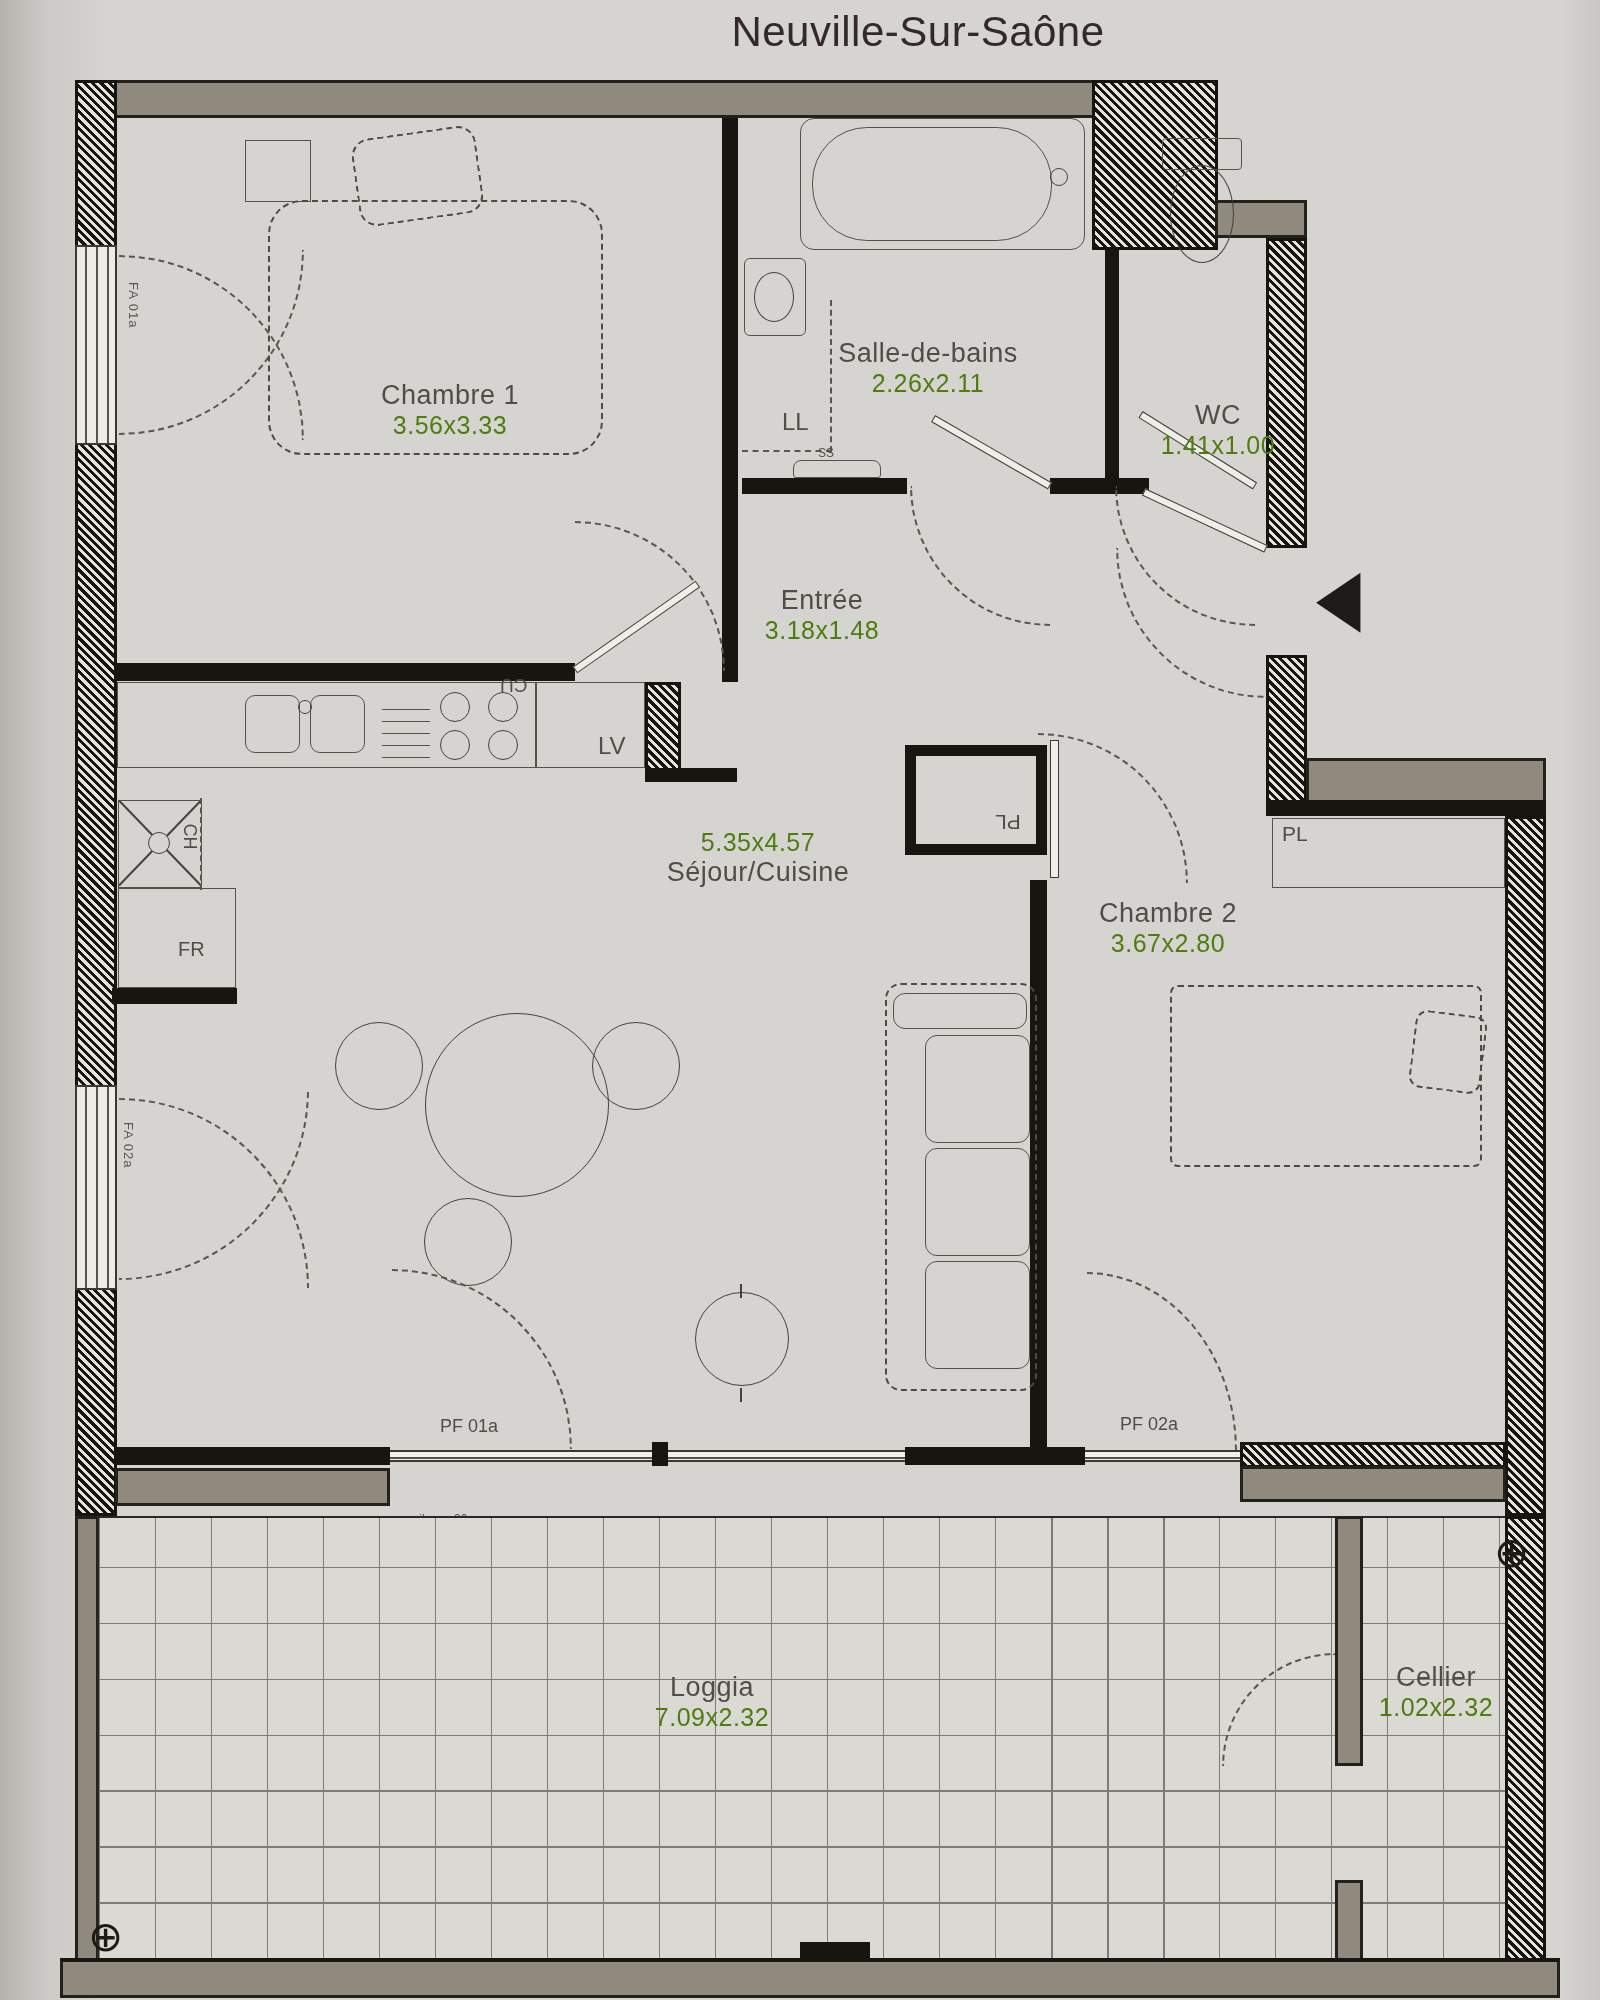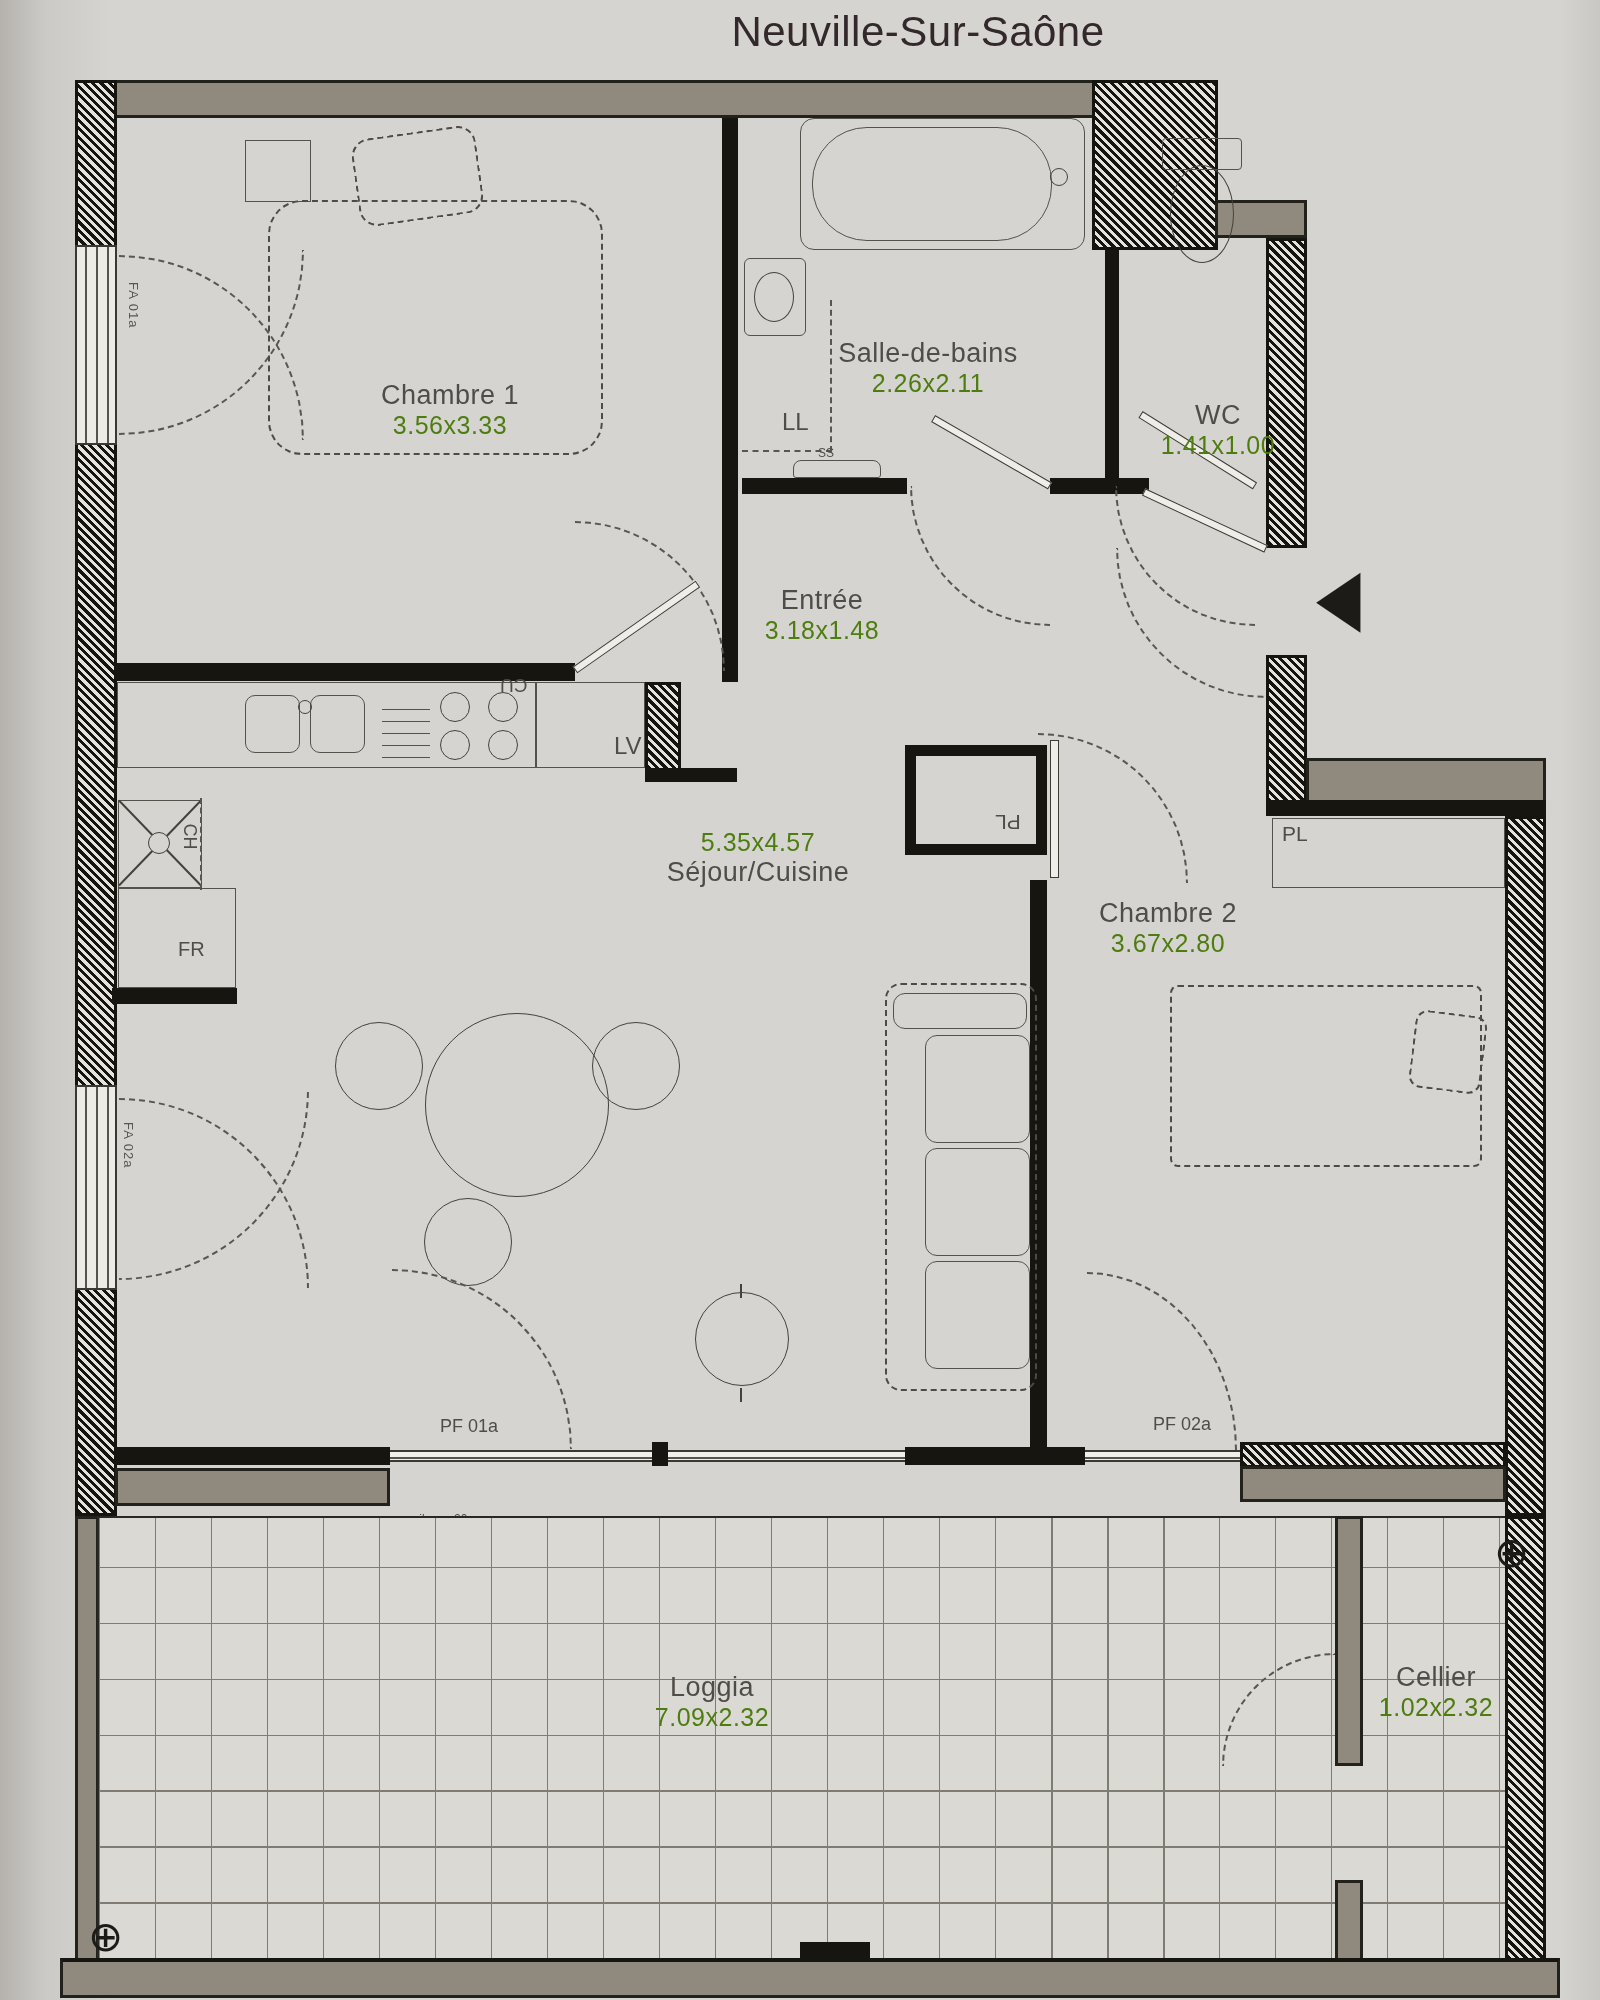--- a/index.html
+++ b/index.html
@@ -123,21 +123,21 @@
 <div class="abs" style="left:742px;top:300px;width:90px;height:152px;border-right:2px dashed #5a564f;border-bottom:2px dashed #5a564f;box-sizing:border-box;"></div>
 <div class="abs small" style="left:782px;top:408px;font-size:24px;">LL</div>
 <div class="abs tiny" style="left:818px;top:446px;">SS</div>
 <div class="abs thin15" style="left:793px;top:460px;width:88px;height:18px;border-radius:8px 8px 3px 3px;"></div>
 
 <div class="abs thin15" style="left:1162px;top:138px;width:80px;height:32px;border-radius:4px;"></div>
 <div class="abs circ" style="left:1170px;top:165px;width:64px;height:98px;"></div>
 
 <div class="abs thin15" style="left:117px;top:682px;width:528px;height:86px;"></div>
 <div class="abs" style="left:535px;top:682px;width:1.5px;height:86px;background:#55524c;"></div>
-<div class="abs small" style="left:614px;top:732px;font-size:24px;">LV</div>
+<div class="abs small" style="left:598px;top:732px;font-size:24px;">LV</div>
 <div class="abs thin15" style="left:245px;top:695px;width:55px;height:58px;border-radius:10px;"></div>
 <div class="abs thin15" style="left:310px;top:695px;width:55px;height:58px;border-radius:10px;"></div>
 <div class="abs circ" style="left:298px;top:700px;width:14px;height:14px;"></div>
 <div class="abs" style="left:382px;top:698px;width:48px;height:60px;background:repeating-linear-gradient(0deg,#55524c 0 1.5px,transparent 1.5px 12px);"></div>
 <div class="abs circ" style="left:440px;top:692px;width:30px;height:30px;"></div>
 <div class="abs circ" style="left:488px;top:692px;width:30px;height:30px;"></div>
 <div class="abs circ" style="left:440px;top:730px;width:30px;height:30px;"></div>
 <div class="abs circ" style="left:488px;top:730px;width:30px;height:30px;"></div>
 <div class="abs tiny r180" style="left:500px;top:674px;font-size:19px;">CU</div>
 
@@ -176,21 +176,21 @@
     <i style="top:5px;"></i>
   </div>
 <div class="abs wb" style="left:652px;top:1442px;width:16px;height:24px;"></div>
 <div class="abs arc arc-tr" style="left:392px;top:1269px;width:180px;height:180px;"></div>
 <div class="abs tiny" style="left:440px;top:1416px;font-size:18px;">PF 01a</div>
 <div class="abs wb" style="left:905px;top:1447px;width:180px;height:18px;"></div>
 <div class="abs winh" style="left:1085px;top:1450px;width:155px;height:12px;">
     <i style="top:5px;"></i>
   </div>
 <div class="abs arc arc-tr" style="left:1087px;top:1272px;width:150px;height:178px;"></div>
-<div class="abs tiny" style="left:1120px;top:1414px;font-size:18px;margin-left:33px;">PF 02a</div>
+<div class="abs tiny" style="left:1120px;top:1414px;font-size:18px;">PF 02a</div>
 <div class="abs wh" style="left:1240px;top:1442px;width:266px;height:26px;"></div>
 <div class="abs wg" style="left:1240px;top:1466px;width:266px;height:36px;"></div>
 <div class="abs wg" style="left:115px;top:1468px;width:275px;height:38px;"></div>
 <div class="abs tiny" style="left:400px;top:1512px;">seuil max 20cm</div>
 
 <div class="abs wg" style="left:75px;top:1516px;width:24px;height:450px;"></div>
 <div class="abs tiles" style="left:97px;top:1516px;width:1410px;height:446px;"></div>
 <div class="abs wh" style="left:1505px;top:1516px;width:41px;height:446px;"></div>
 <div class="abs wg" style="left:1335px;top:1516px;width:28px;height:250px;"></div>
 <div class="abs wg" style="left:1335px;top:1880px;width:28px;height:82px;"></div>

